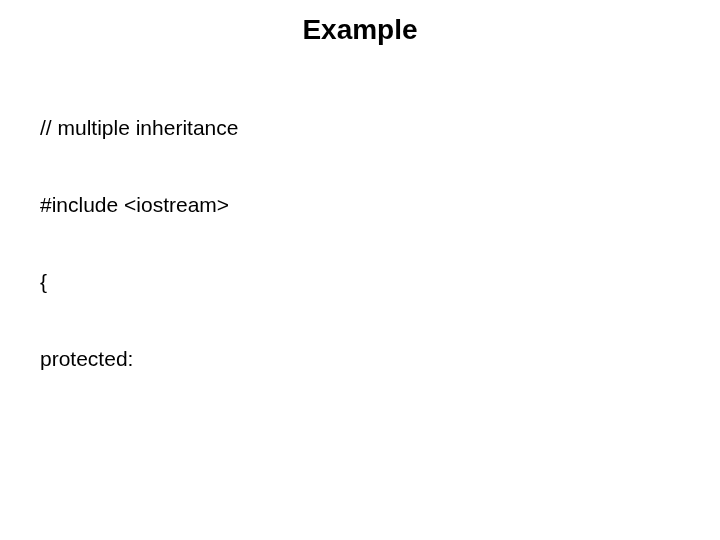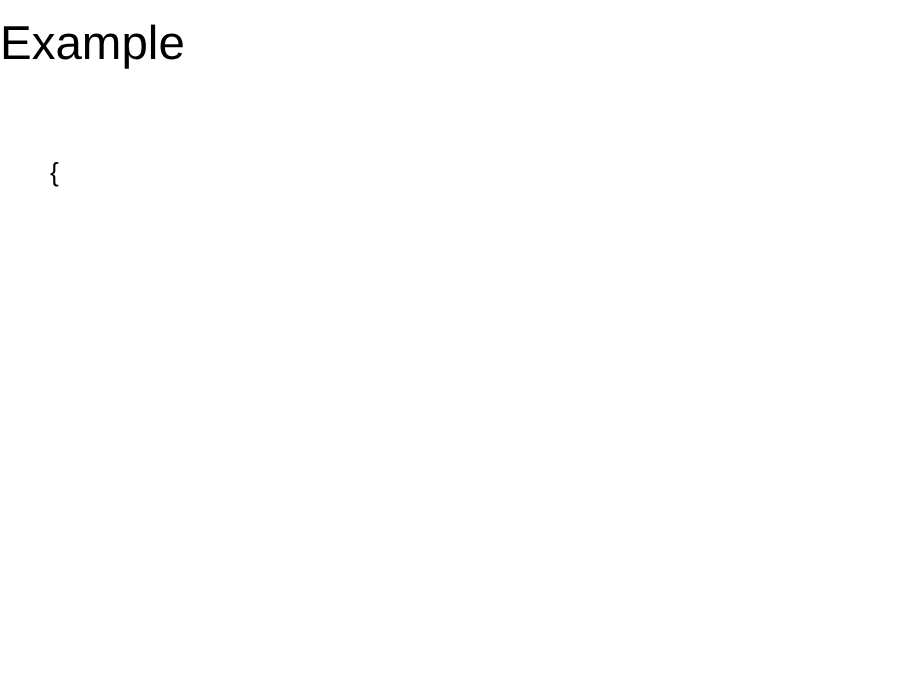--- a/index.html
+++ b/index.html
@@ -12,39 +12,43 @@
       color: #000;
       overflow: hidden;
     }
     .slide {
       width: 720px;
       height: 540px;
       box-sizing: border-box;
       padding-top: 8px;
     }
     .title {
-      font-size: 38px;
-      font-weight: normal;
+      text-align: center;
+      font-size: 28px;
+      font-weight: bold;
       margin: 6px 0 18px 0;
     }
     .code-block {
       padding-left: 40px;
       font-size: 21px;
       line-height: 1.22;
       white-space: pre;
       font-family: Arial, Helvetica, sans-serif;
     }
   </style>
 </head>
 <body>
 
 <div class="slide">
   <div class="title">Example</div>
   <div class="code-block">
+    <div>// multiple inheritance</div>
+    <div>#include &lt;iostream&gt;</div>
     <div>{</div>
+    <div>protected:</div>
     
     
     
     
     
     
     
     
     
     

